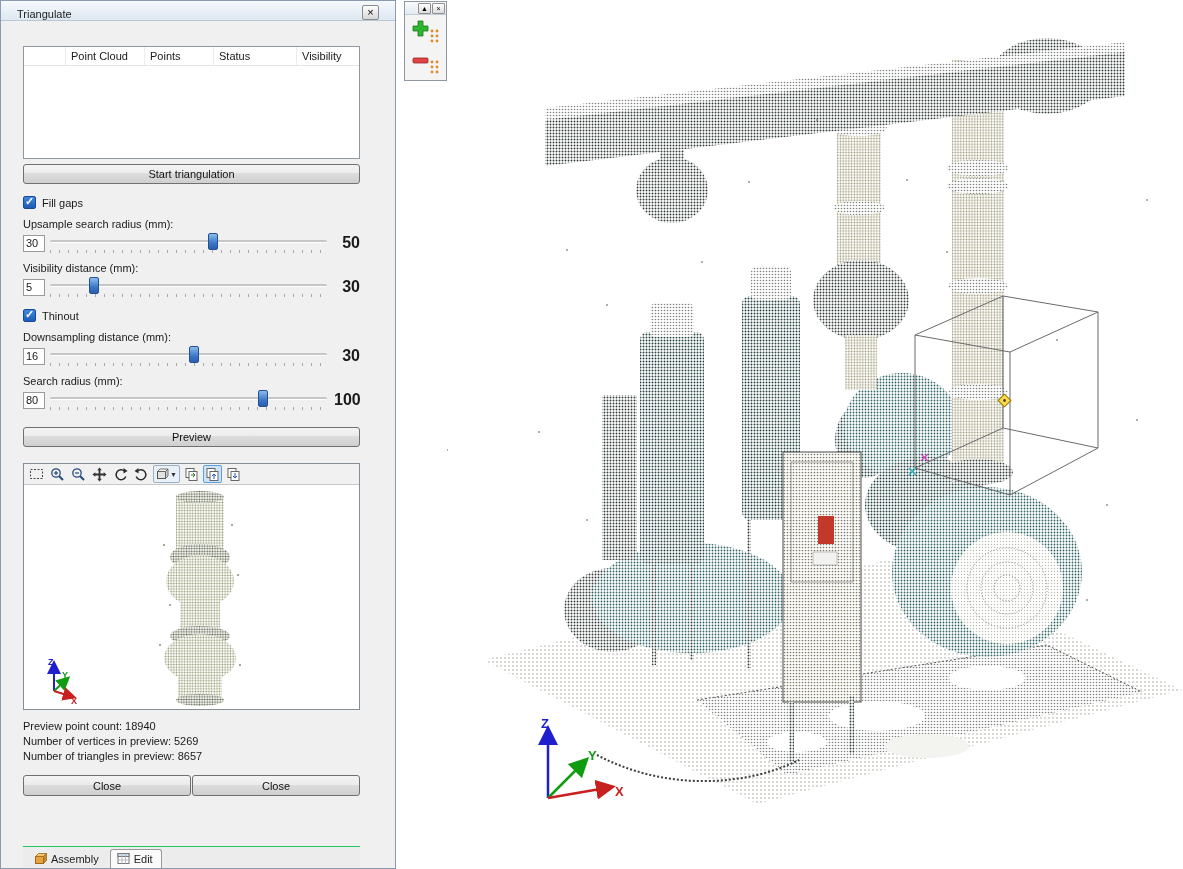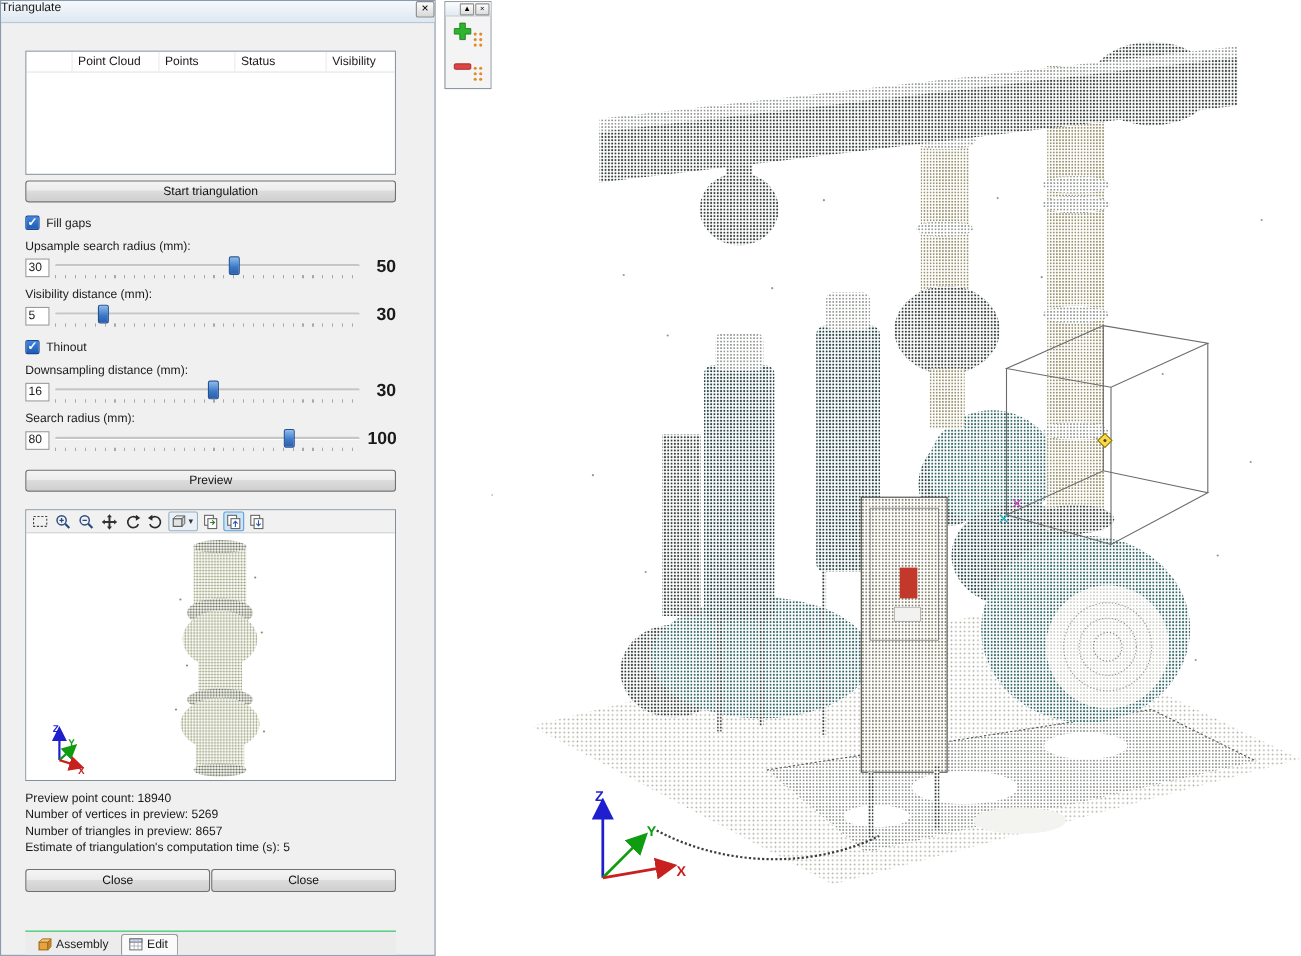--- a/index.html
+++ b/index.html
@@ -3,22 +3,22 @@
 <meta charset="utf-8">
 <style>
   * { box-sizing: border-box; margin: 0; padding: 0; }
   html,body { width:1183px; height:869px; overflow:hidden; background:#fff;
     font-family:"Liberation Sans", sans-serif; font-size:11px; color:#1a1a1a; }
   .app { position:relative; width:1183px; height:869px; background:#fff; }
 
   
   .dialog { position:absolute; left:0; top:0; width:396px; height:869px;
     background:#f0f0f0; border:1px solid #8a9ab0; display:flex; flex-direction:column; }
-  .titlebar { height:20px; flex:0 0 20px; display:flex; align-items:flex-start;
-    background:linear-gradient(#f6f9fc,#dde8f2); border-bottom:1px solid #b9c6d4; padding:0 0; }
+  .titlebar { height:20px; flex:0 0 20px; display:flex; align-items:flex-end;
+    background:linear-gradient(#f6f9fc,#dde8f2); border-bottom:1px solid #b9c6d4; padding:0 16px; }
   .titlebar .title { flex:1; font-size:11px; color:#1b1b1b; }
   .tb-close { width:17px; height:15px; font-size:11px; line-height:11px; border:1px solid #8a8a8a;
     border-radius:2px; background:linear-gradient(#fdfdfd,#d7d7d7); cursor:pointer; }
   .dlg-body { flex:1; padding:25px 35px 0 22px; display:flex; flex-direction:column; }
 
   
   .pc-table { border:1px solid #8f98a0; background:#fff; height:113px; overflow:hidden; }
   .pc-row { display:grid; grid-template-columns:42px 79px 69px 83px 1fr; }
   .pc-row > div { padding:3px 5px; border-right:1px solid #ececec; white-space:nowrap; overflow:hidden; }
   .pc-row > div:last-child { border-right:none; }
@@ -296,21 +296,20 @@
               <text x="47" y="219" fill="#c81f1f">X</text>
             </g>
           </svg>
         </div>
       </div>
 
       <div class="stats">
         <div>Preview point count: 18940</div>
         <div>Number of vertices in preview: 5269</div>
         <div>Number of triangles in preview: 8657</div>
-        <div>Estimate of triangulation's computation time (s): 5</div>
       </div>
 
       <div class="row2">
         <button class="btn">Close</button>
         <button class="btn">Close</button>
       </div>
 
       <div class="tabbar">
         <div class="tab">
           <svg width="13" height="13">

